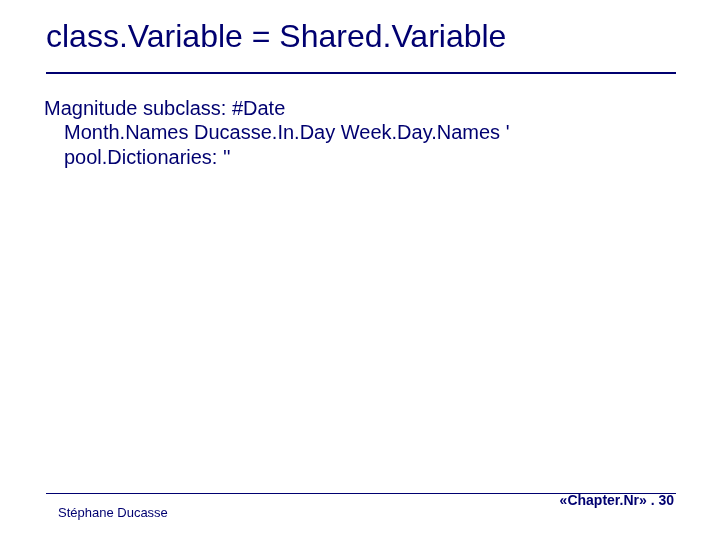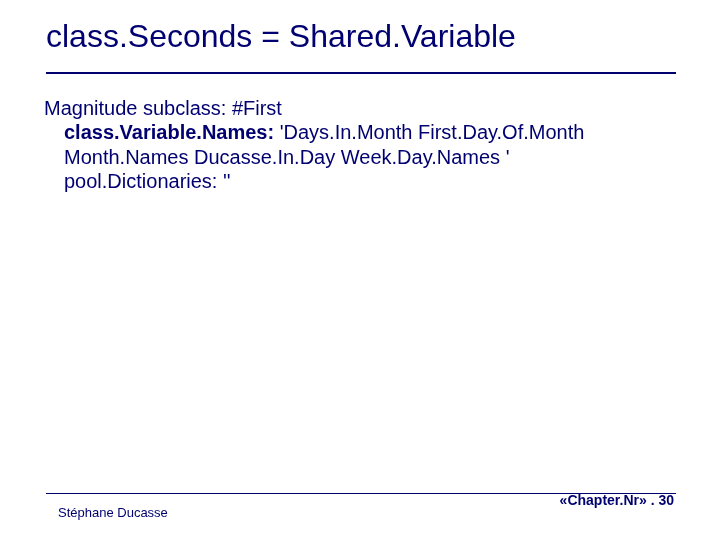--- a/index.html
+++ b/index.html
@@ -70,28 +70,25 @@
     font-size: 14px;
     font-weight: bold;
     color: #000070;
   }
 </style>
 </head>
 <body>
 
 <div class="slide">
 
-  <div class="title">class.Seconds = Shared.Variable</div>
+  <div class="title">class.Variable = Shared.Variable</div>
   <div class="title-rule"></div>
 
   <div class="body">
-    <div>Magnitude subclass: #First</div>
-    <div class="indent">
-      <span class="bold">class.Variable.Names:</span><span> 'Days.In.Month First.Day.Of.Month</span>
-    </div>
+    <div>Magnitude subclass: #Date</div>
     <div class="indent">Month.Names Ducasse.In.Day Week.Day.Names '</div>
     <div class="indent">pool.Dictionaries: ''</div>
   </div>
 
   <div class="footer-rule"></div>
   <div class="footer-left">Stéphane Ducasse</div>
   <div class="footer-right">«Chapter.Nr» . 30</div>
 
 </div>
 

